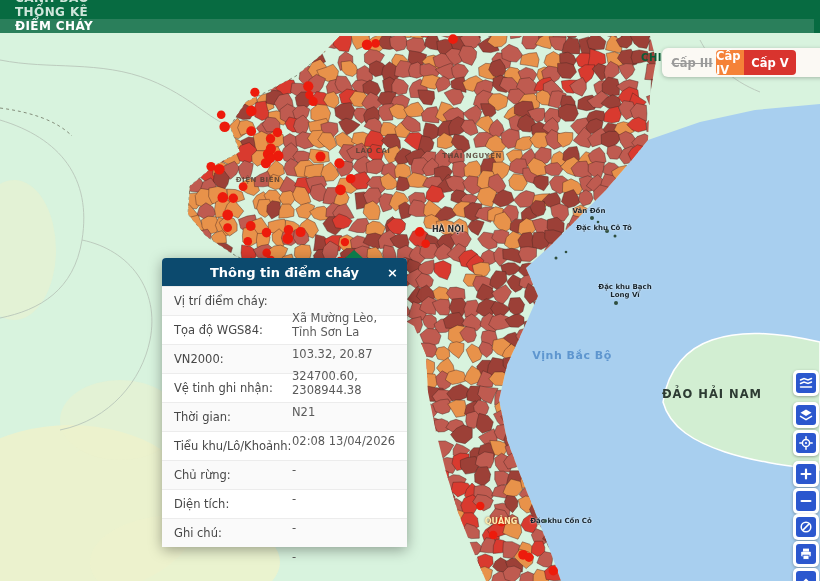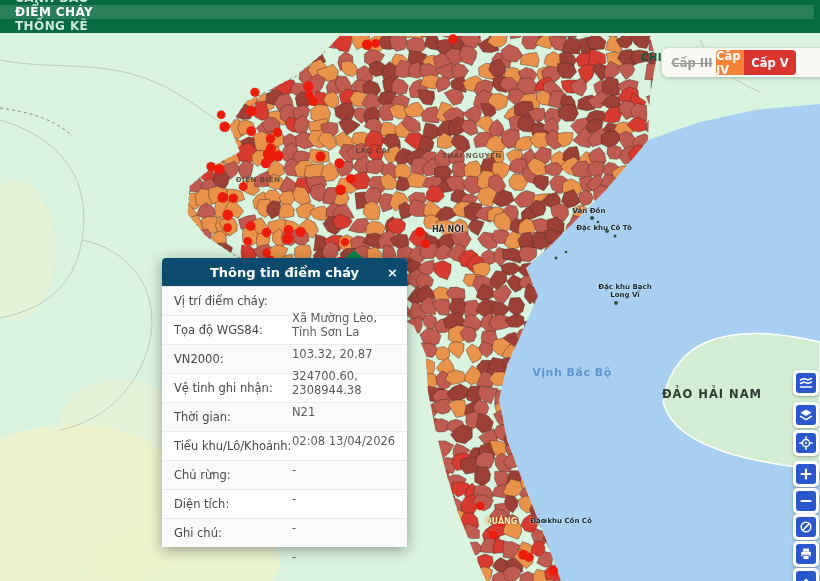--- a/index.html
+++ b/index.html
@@ -1450,21 +1450,21 @@
 
     <div id="map-labels">
         <div class="map-label lbl-prov" style="left: 258px; top: 180px;">ĐIỆN BIÊN</div>
         <div class="map-label lbl-prov" style="left: 373px; top: 151px;">LÀO CAI</div>
         <div class="map-label lbl-prov" style="left: 472px; top: 156px;">THÁI NGUYÊN</div>
         <div class="map-label lbl-city" style="left: 448px; top: 229px;">HÀ NỘI</div>
         <div class="map-label lbl-small" style="left: 589px; top: 211px;">Vân Đồn</div>
         <div class="map-label lbl-small" style="left: 604px; top: 228px;">Đặc khu Cô Tô</div>
         <div class="map-label lbl-small" style="left: 613px; top: 291px; margin-left: 12px;">Đặc khu Bạch
 Long Vĩ</div>
-        <div class="map-label lbl-sea" style="left: 572px; top: 372px; text-align: right;">Vịnh Bắc Bộ</div>
+        <div class="map-label lbl-sea" style="left: 572px; top: 355px; text-align: right;">Vịnh Bắc Bộ</div>
         <div class="map-label lbl-island" style="left: 712px; top: 394px;">ĐẢO HẢI NAM</div>
         <div class="map-label lbl-city-orange" style="left: 481px; top: 521px;">QUẢNG</div>
         <div class="map-label lbl-small" style="left: 561px; top: 521px;">Đặc khu Cồn Cỏ</div>
       </div>
   </div>
 
   <div class="legend-prefix">CHI</div>
   <div class="legend-panel">
     <div class="legend-btn legend-disabled">Cấp III</div>
     <div class="legend-btn legend-iv" id="legend-iv" style="background: rgb(245, 130, 56);">Cấp IV</div>
@@ -1577,17 +1577,17 @@
   <div class="tool-btn" style="top:568px">
     <div class="tool-inner">
         <svg width="14" height="14" viewBox="0 0 14 14" stroke="#fff" stroke-width="1.8" fill="none" stroke-linecap="round">
           <path d="M3.5,9.3 L7,5.7 10.5,9.3"></path>
         </svg>
       </div>
   </div>
 
   <div class="navbar">
     <div class="nav-item">CẢNH BÁO</div>
+    <div class="nav-item">THỐNG KÊ</div>
     <div class="nav-item active">ĐIỂM CHÁY</div>
-    <div class="nav-item">THỐNG KÊ</div>
   </div>
 
 </div>
 
 </body></html>

